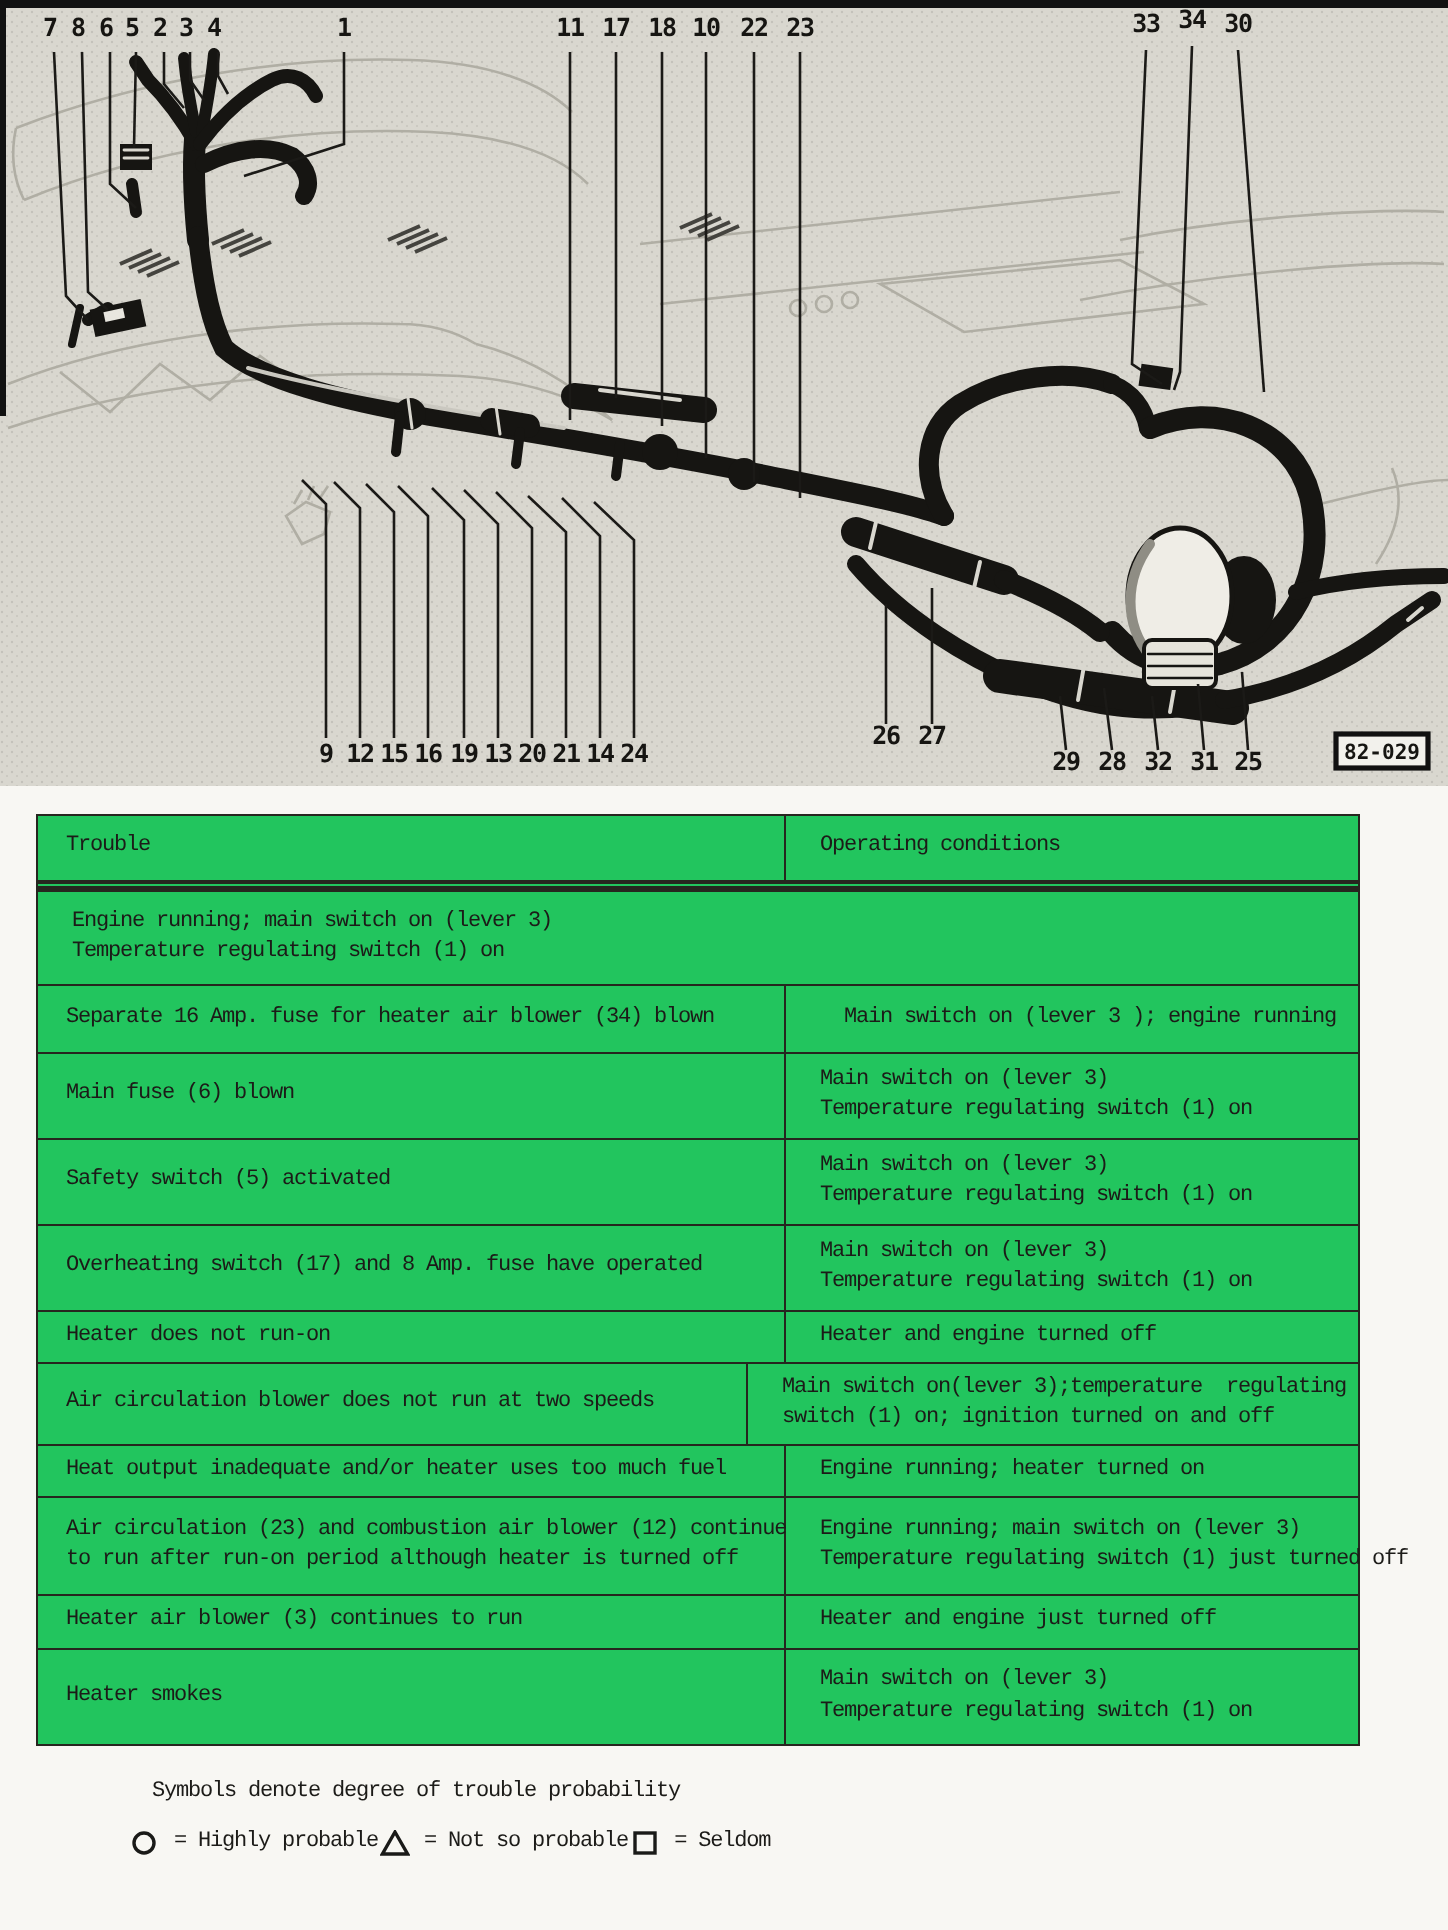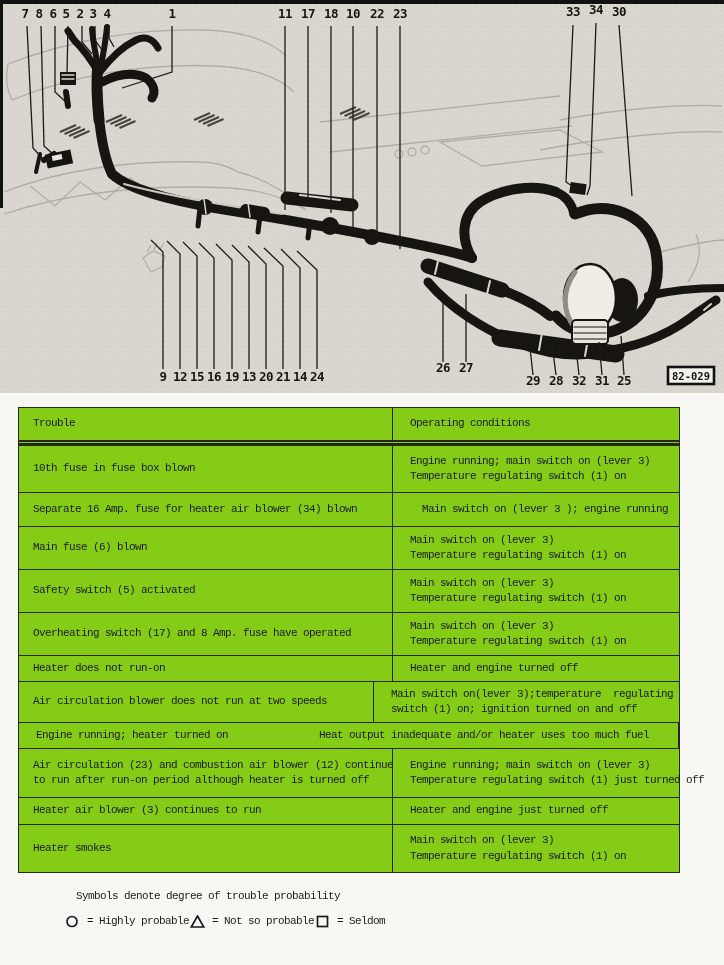--- a/index.html
+++ b/index.html
@@ -15,21 +15,21 @@
   svg text.callout{
     font-family:"DejaVu Sans Mono","Liberation Mono",monospace;
     font-weight:bold; font-size:12.5px; fill:#161512; text-anchor:middle;
   }
   svg text.badge-text{
     font-family:"DejaVu Sans Mono","Liberation Mono",monospace;
     font-weight:bold; font-size:10.5px; fill:#161512; text-anchor:middle; letter-spacing:0;
   }
   .trouble-table{
     margin:7px 16px 0 18px; width:662px;
-    border:1.6px solid var(--ink); background:#84cc16;
+    border:1.6px solid var(--ink); background:#22c55e;
   }
   .t-row{ display:flex; }
   .t-body .t-row{ border-top:1.6px solid var(--ink); }
   .t-header{ height:37px; border-bottom:5px double var(--ink); }
   .t-cell{
     display:flex; flex-direction:column; justify-content:center;
     padding:2px 6px 2px 14px; line-height:15.5px;
   }
   .t-left{ width:374px; border-right:1.7px solid var(--ink); }
   .t-right{ flex:1; padding-left:17px; }
@@ -211,23 +211,20 @@
   <div class="t-row t-header">
     <div class="t-cell t-left">
       <div class="t-line">Trouble</div>
     </div>
     <div class="t-cell t-right">
       <div class="t-line">Operating conditions</div>
     </div>
   </div>
   <div class="t-body">
       <div class="t-row" style="height: 47px;">
-        <div class="t-cell t-left">
-          <div class="t-line">10th fuse in fuse box blown</div>
-        </div>
         <div class="t-cell t-right">
           <div class="t-line">Engine running; main switch on (lever 3)</div>
           <div class="t-line">Temperature regulating switch (1) on</div>
         </div>
       </div>
       <div class="t-row" style="height: 34px; gap: 12px;">
         <div class="t-cell t-left">
           <div class="t-line">Separate 16 Amp. fuse for heater air blower (34) blown</div>
         </div>
         <div class="t-cell t-right">
@@ -272,25 +269,25 @@
       <div class="t-row" style="height: 41px;">
         <div class="t-cell t-left">
           <div class="t-line">Air circulation blower does not run at two speeds</div>
         </div>
         <div class="t-cell t-right">
           <div class="t-line">Main switch on(lever 3);temperature  regulating</div>
           <div class="t-line">switch (1) on; ignition turned on and off</div>
         </div>
       </div>
       <div class="t-row" style="height: 26px;">
+        <div class="t-cell t-left">
+          <div class="t-line">Heat output inadequate and/or heater uses too much fuel</div>
+        </div>
         <div class="t-cell t-right">
           <div class="t-line">Engine running; heater turned on</div>
-        </div>
-        <div class="t-cell t-left">
-          <div class="t-line">Heat output inadequate and/or heater uses too much fuel</div>
         </div>
       </div>
       <div class="t-row" style="height: 49px;">
         <div class="t-cell t-left">
           <div class="t-line">Air circulation (23) and combustion air blower (12) continue</div>
           <div class="t-line">to run after run-on period although heater is turned off</div>
         </div>
         <div class="t-cell t-right">
           <div class="t-line">Engine running; main switch on (lever 3)</div>
           <div class="t-line">Temperature regulating switch (1) just turned off</div>

